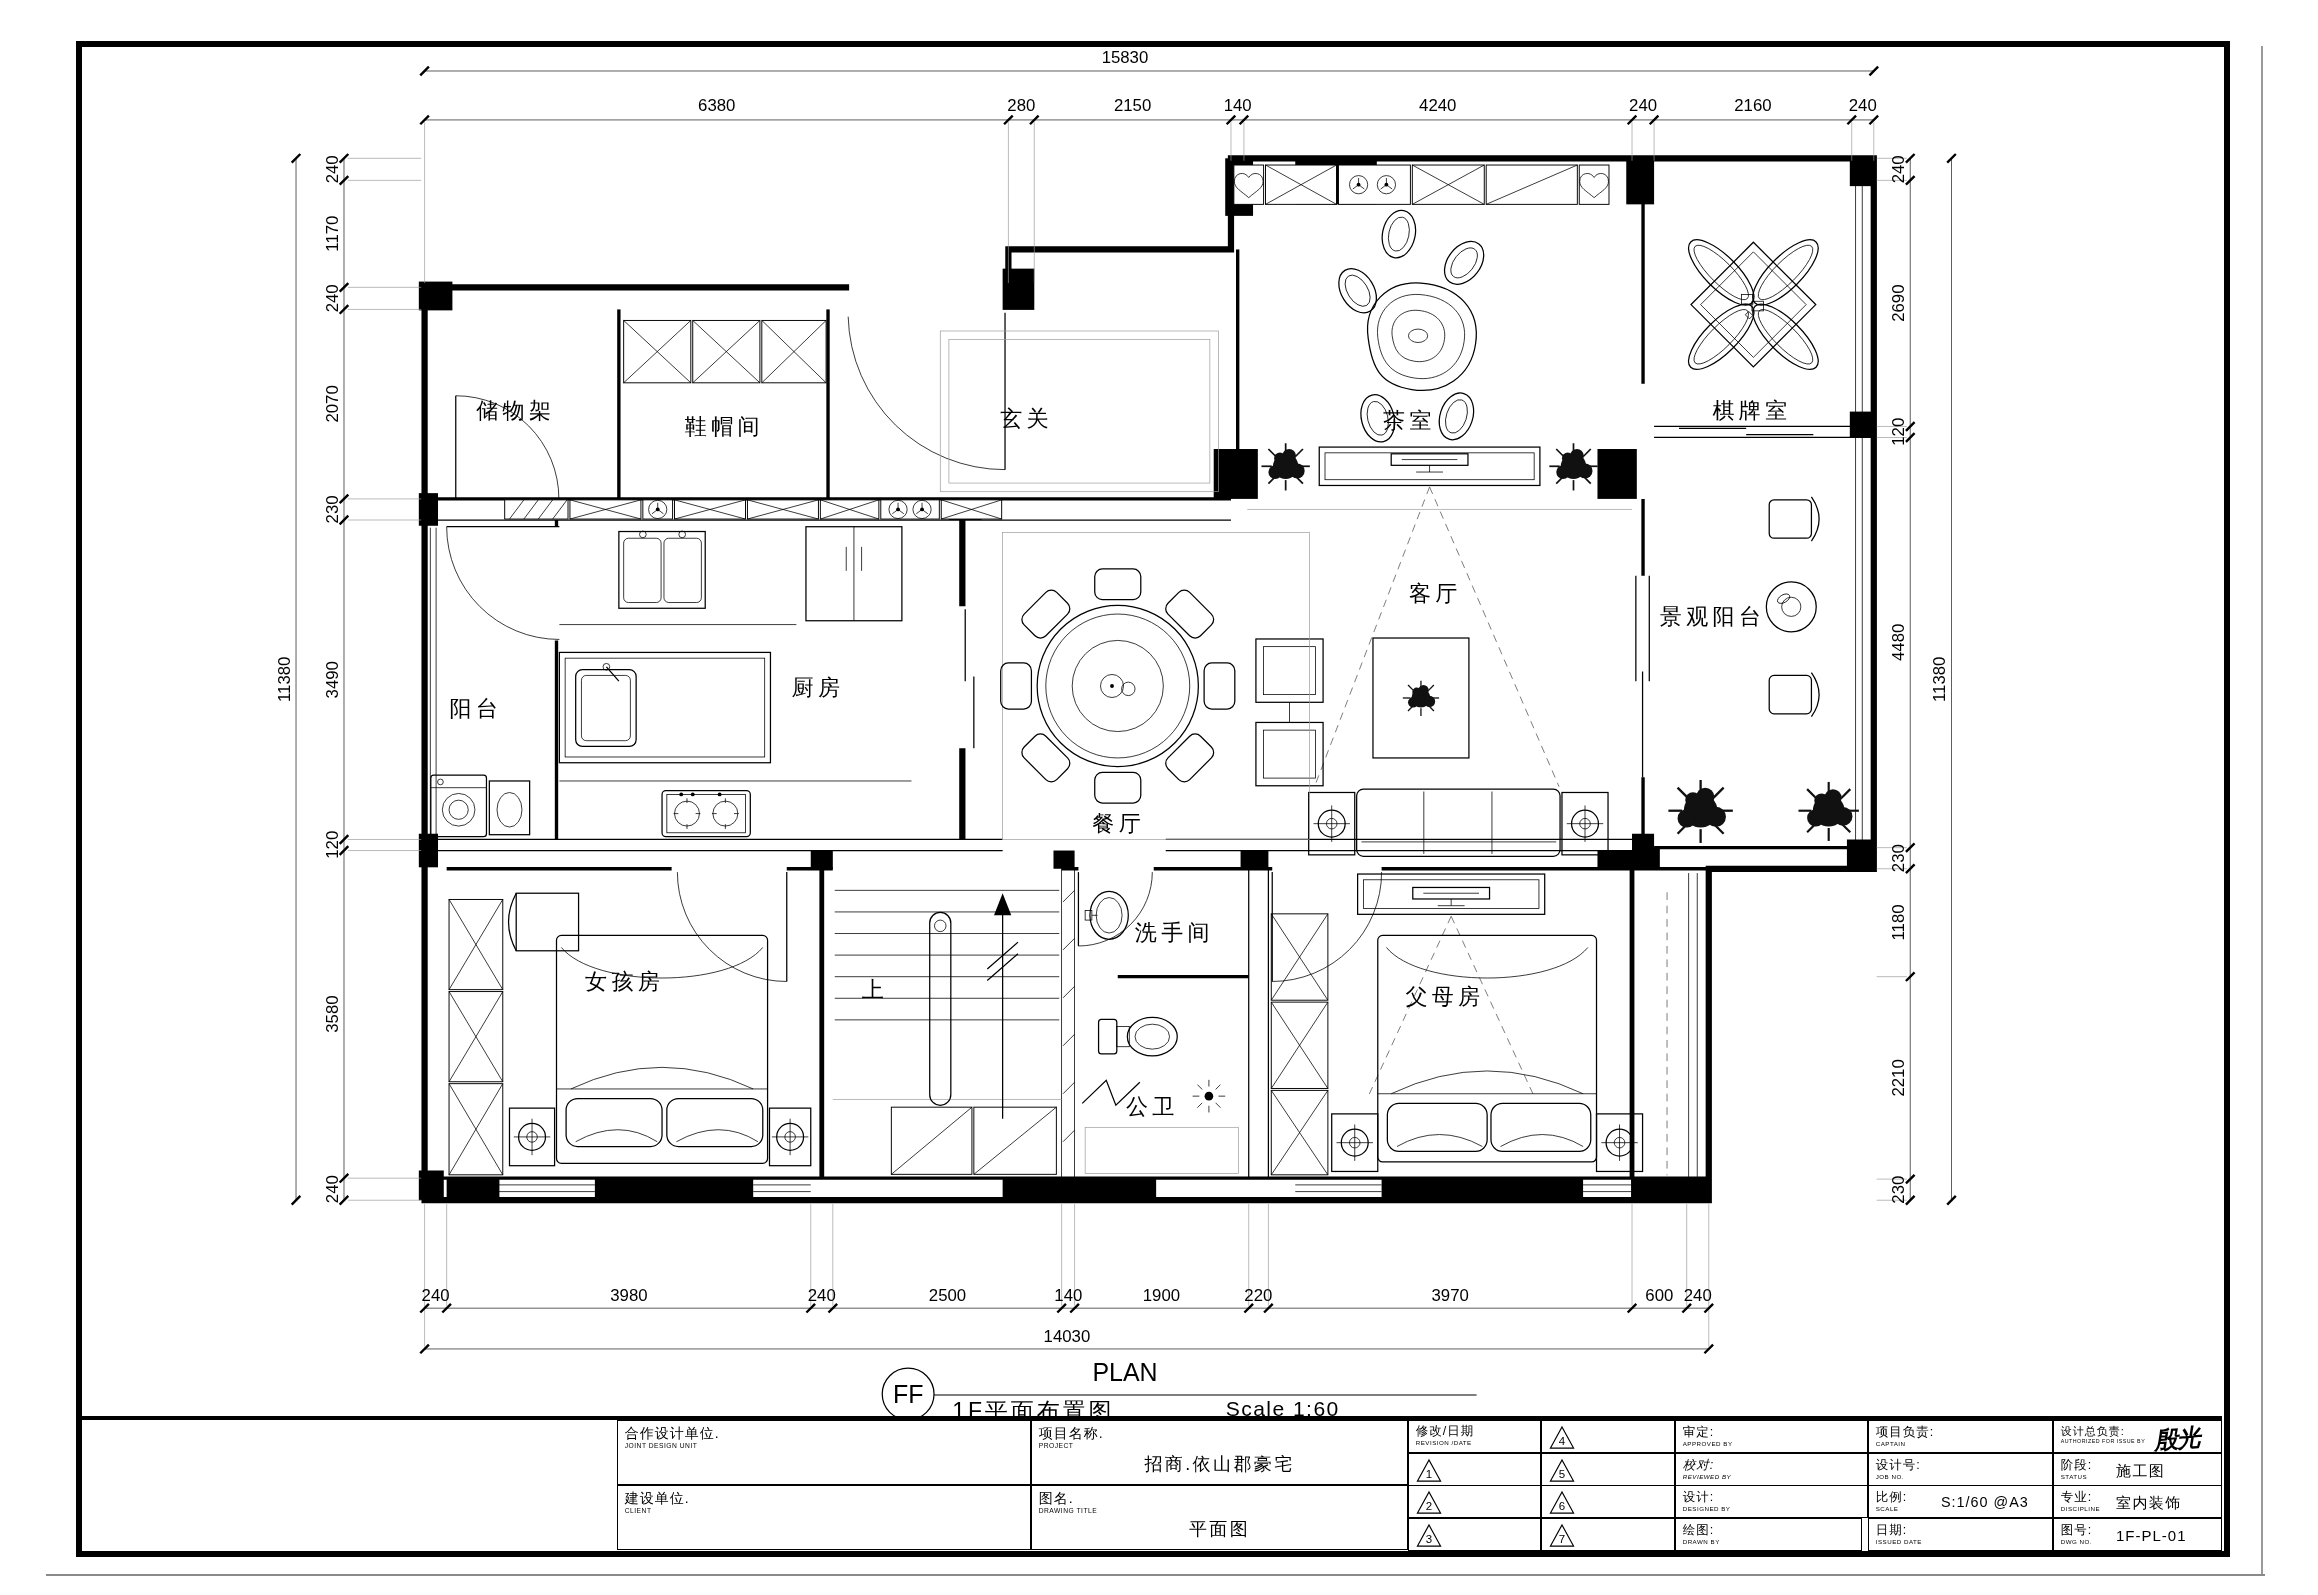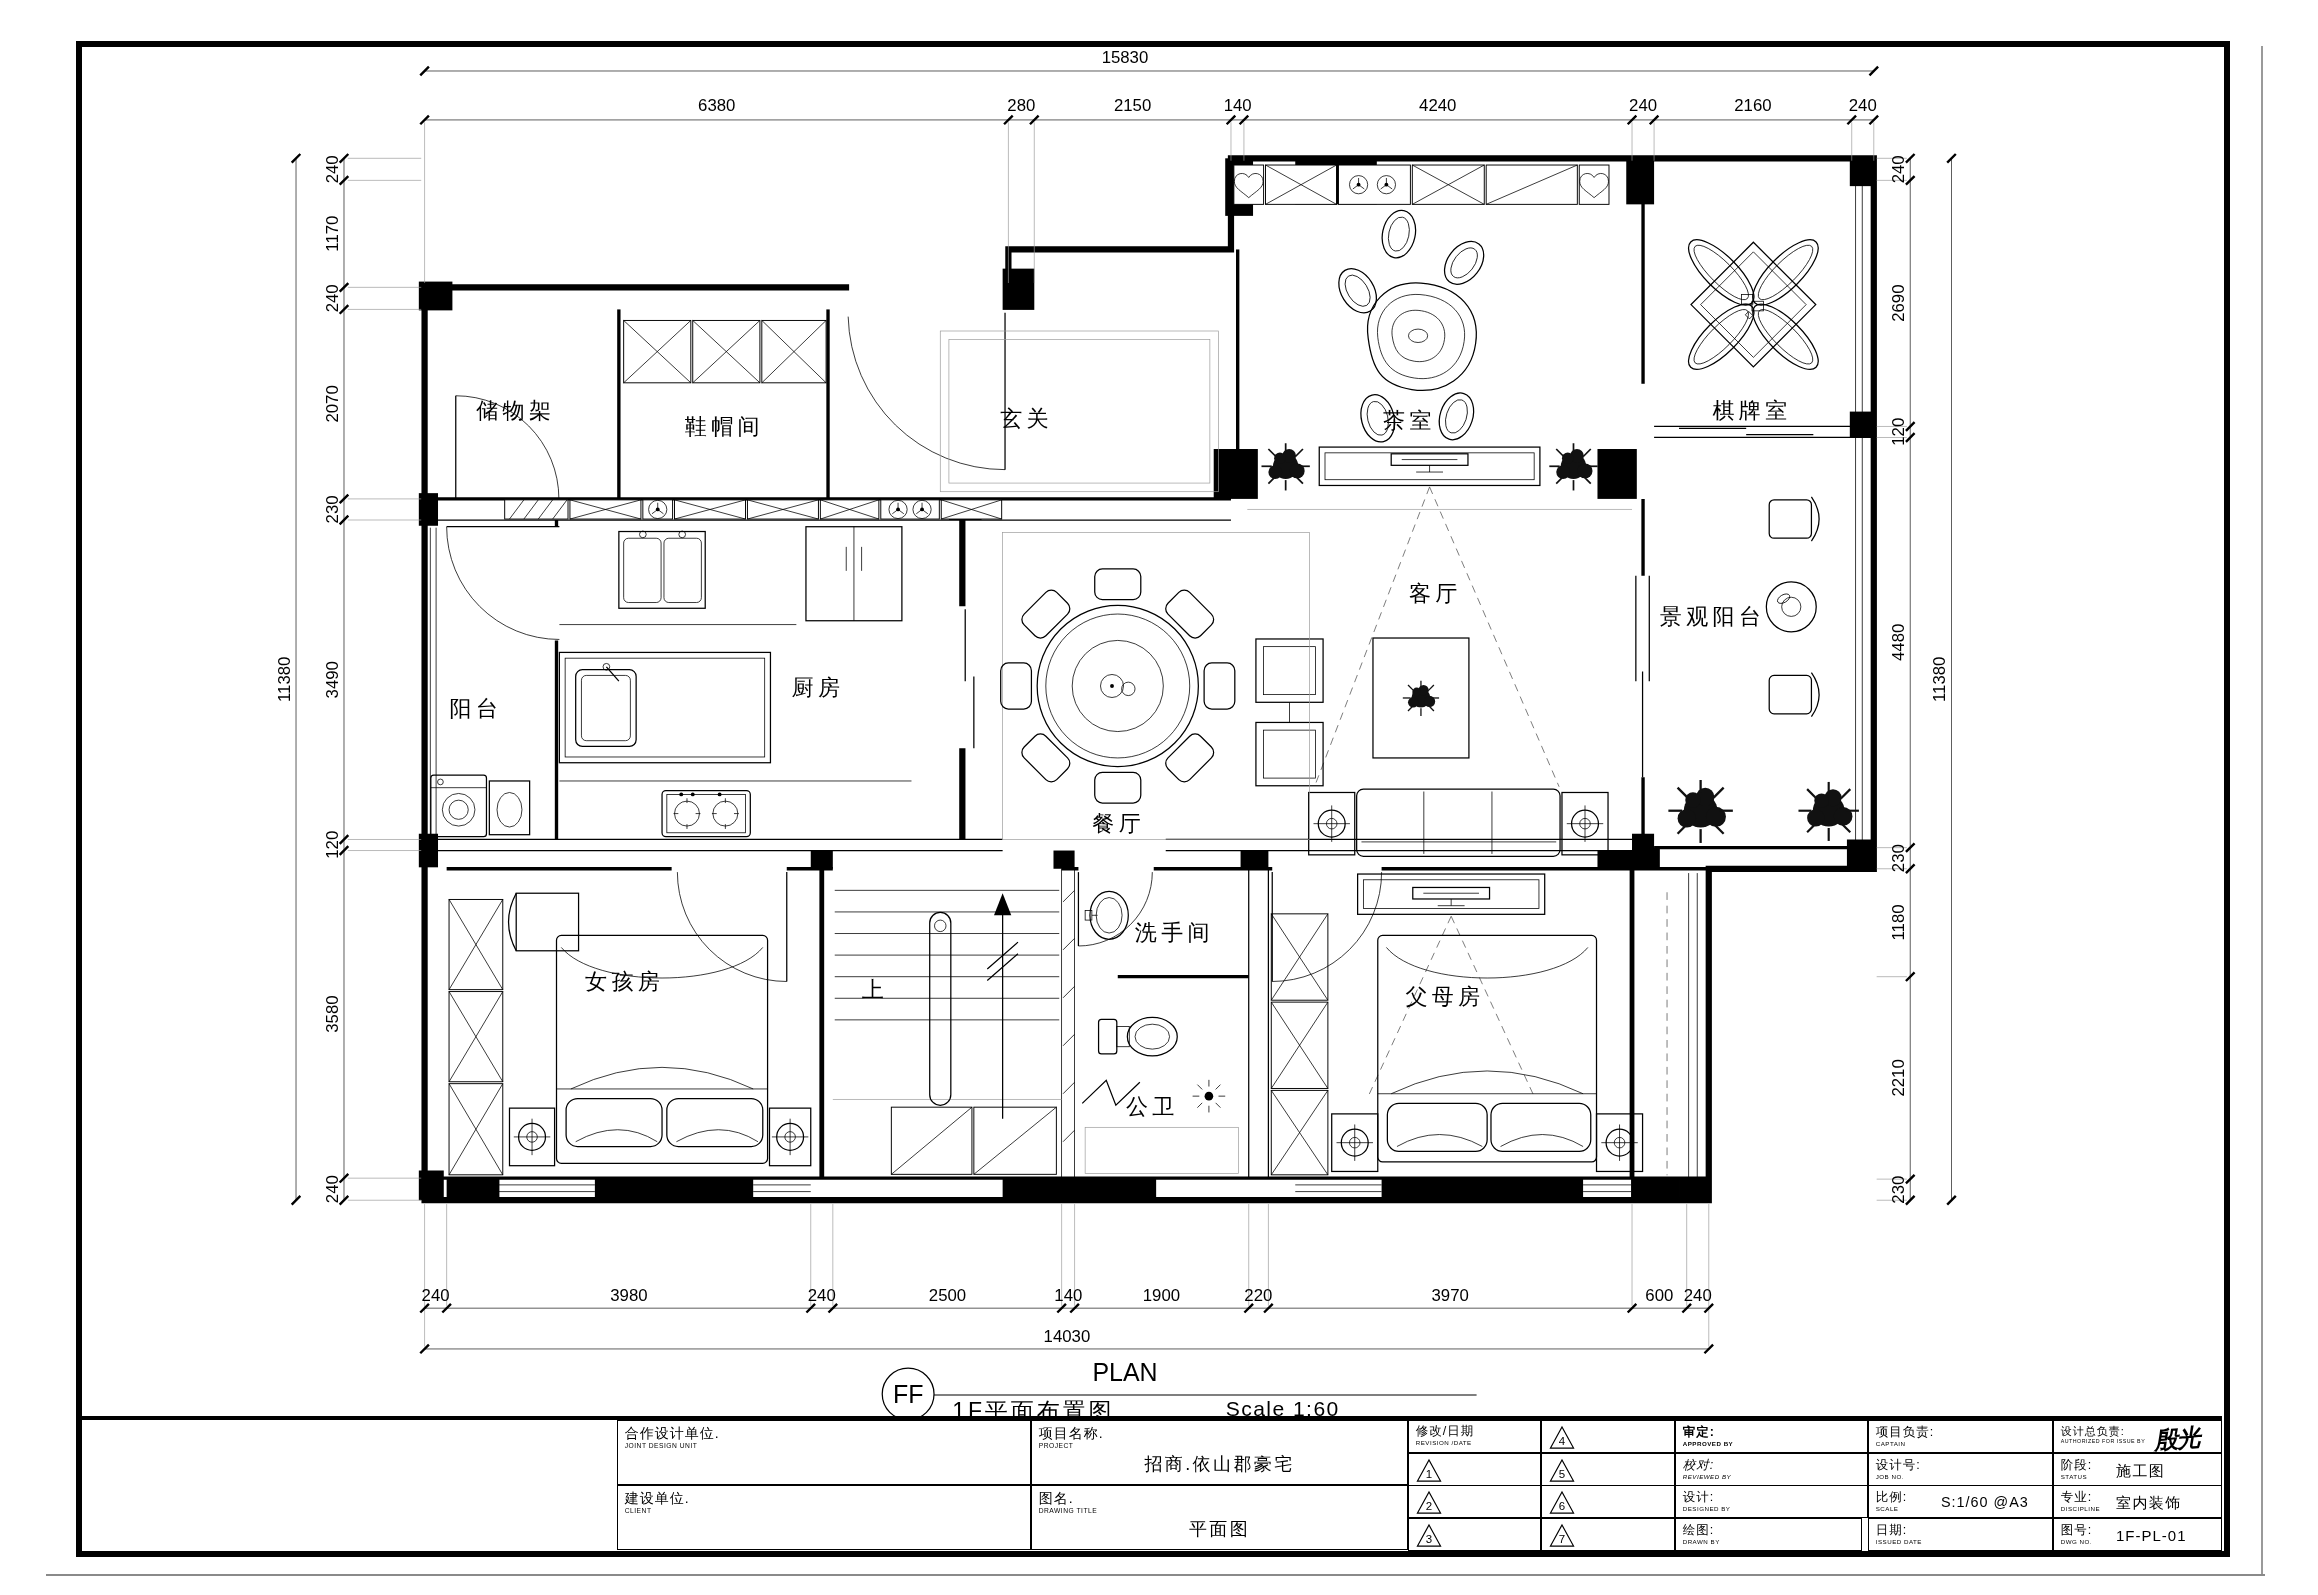--- a/index.html
+++ b/index.html
@@ -620,21 +620,21 @@
             <text x="27" y="42" text-anchor="middle" font-size="24" fill="#000">6</text>
           </svg></div>
     </div>
     <div class="cell" style="left:1541px;top:1518px;width:134px;height:33px;">
       <div class="tri"><svg width="26" height="25" viewBox="0 0 54 52">
             <polygon points="27,4 51,48 3,48" fill="none" stroke="#000" stroke-width="2.5"></polygon>
             <text x="27" y="42" text-anchor="middle" font-size="24" fill="#000">7</text>
           </svg></div>
     </div>
 
-    <div class="cell small" style="left:1675px;top:1420px;width:193px;height:33px;font-weight:bold;">
+    <div class="cell small" style="left:1675px;top:1420px;width:193px;height:33px;">
       <div class="zh">审定:</div>
       <div class="en">APPROVED BY</div>
     </div>
     <div class="cell small" style="left:1675px;top:1453px;width:193px;height:33px;font-style:italic;">
       <div class="zh">校对:</div>
       <div class="en">REVIEWED BY</div>
     </div>
     <div class="cell small" style="left:1675px;top:1485px;width:193px;height:33px;">
       <div class="zh">设计:</div>
       <div class="en">DESIGNED BY</div>

